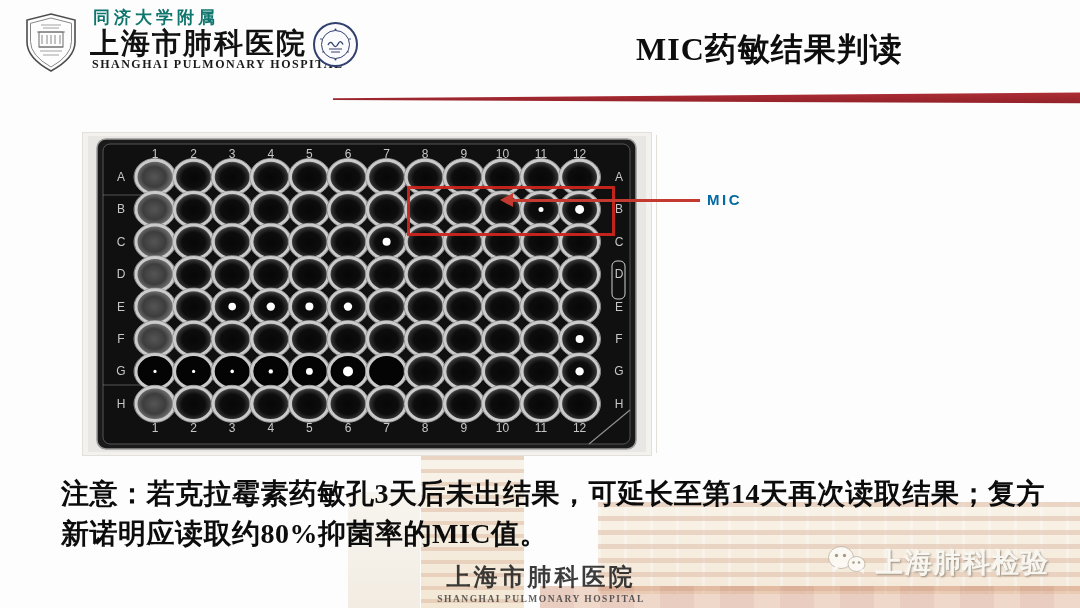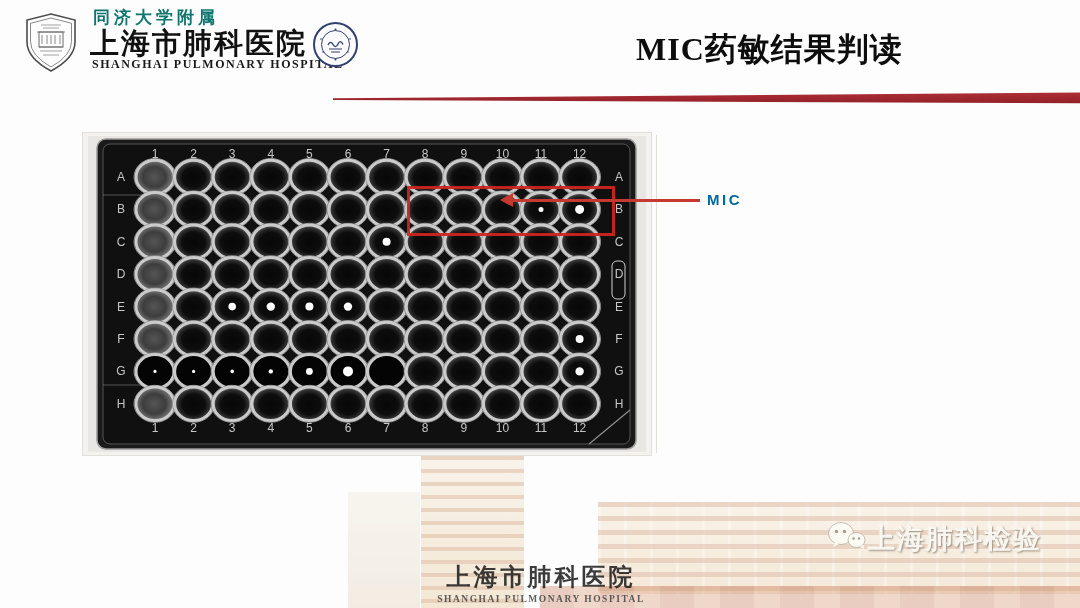--- a/index.html
+++ b/index.html
@@ -59,22 +59,22 @@
   .note{position:absolute;left:61px;top:474px;z-index:3;color:#0c0c0c;
     font-family:"Liberation Serif","DejaVu Serif",serif;font-weight:bold;
     font-size:28px;line-height:40px;letter-spacing:0.5px;}
   
   .footer-logo{position:absolute;left:400px;top:561px;width:282px;text-align:center;
     z-index:3;color:rgba(25,25,25,.85);
     font-family:"Liberation Serif","DejaVu Serif",serif;}
   .footer-logo .cn{font-size:24px;font-weight:bold;letter-spacing:3px;}
   .footer-logo .en{font-size:9.5px;font-weight:bold;letter-spacing:1.5px;
     color:rgba(55,55,55,.8);margin-top:1px;}
-  .watermark{position:absolute;left:826px;top:520px;z-index:4;display:flex;
-    align-items:center;}
+  .watermark{position:absolute;left:826px;top:544px;z-index:4;display:flex;
+    align-items:center;gap:8px;}
   .watermark .txt{font-size:27px;letter-spacing:2px;font-weight:bold;
     color:rgba(252,250,244,.95);
     text-shadow:1px 1px 2px rgba(138,126,108,.85),-1px -1px 1px rgba(255,255,255,.55);
     font-family:"Liberation Serif","DejaVu Serif",serif;}
 </style>
 </head>
 <body>
 
 <div class="slide">
 
@@ -391,20 +391,24 @@
         </svg>
       </div>
   </div>
   <div class="photo-edge-line"></div>
 
   <div class="mic-rect"></div>
   <div class="mic-arrow-line"></div>
   <div class="mic-arrow-head"></div>
   <div class="mic-label">MIC</div>
 
+  <div class="note">
+    <div>注意：若克拉霉素药敏孔3天后未出结果，可延长至第14天再次读取结果；复方</div>
+    <div>新诺明应读取约80%抑菌率的MIC值。</div>
+  </div>
 
   <div class="footer-logo">
     <div class="cn">上海市肺科医院</div>
     <div class="en">SHANGHAI PULMONARY HOSPITAL</div>
   </div>
 
   <div class="watermark">
     <span>
       <svg width="42" height="34" viewBox="0 0 42 34">
         <ellipse cx="15" cy="13.5" rx="12.5" ry="11" fill="rgba(252,250,244,.95)" stroke="rgba(168,156,138,.6)" stroke-width="1"></ellipse>

